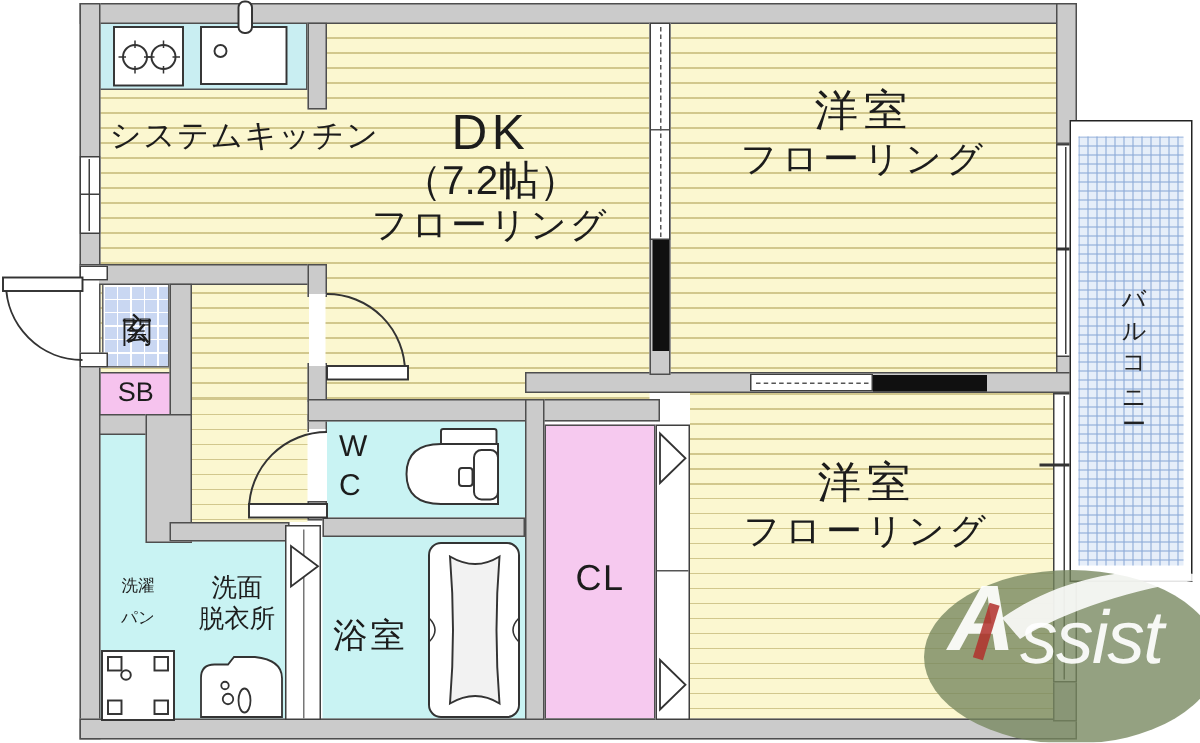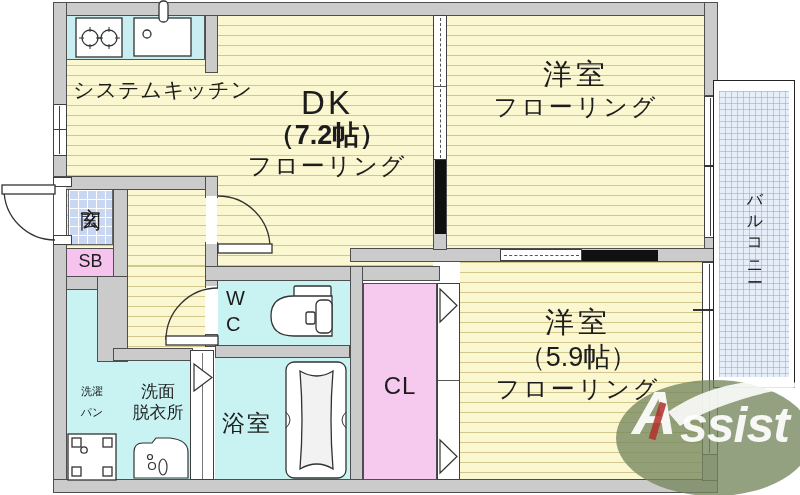--- a/index.html
+++ b/index.html
@@ -20,21 +20,21 @@
   .vert{writing-mode:vertical-rl;}
   .tile{background-color:#c9d7f2;
         background-image:repeating-linear-gradient(to right,#fff 0 1px,transparent 1px 9px),
                          repeating-linear-gradient(to bottom,#fff 0 1px,transparent 1px 9px);}
   .bgrid{background-color:#e6eef9;
          background-image:repeating-linear-gradient(to right,rgba(140,170,215,.55) 0 1px,transparent 1px 6px),
                           repeating-linear-gradient(to bottom,rgba(140,170,215,.55) 0 1px,transparent 1px 6px);}
   svg{position:absolute;left:0;top:0;}
   .logo-ellipse{position:absolute;border-radius:50%;background:rgba(118,134,94,.78);}
   .logo-a{position:absolute;font-weight:bold;font-style:italic;color:rgba(255,255,255,.92);}
-  .logo-rest{position:absolute;font-weight:bold;font-style:italic;color:rgba(255,255,255,.92);letter-spacing:-1px;}
+  .logo-rest{position:absolute;font-weight:normal;font-style:italic;color:rgba(255,255,255,.92);letter-spacing:-1px;}
   .logo-red{position:absolute;background:rgba(178,48,44,.85);transform:rotate(17deg);}
 </style>
 </head>
 <body>
 
 <div id="stage">
 
   <div class="room floor" style="left:66px;top:15px;width:367px;height:251px;"></div>
   <div class="room floor" style="left:128px;top:266px;width:77px;height:82px;"></div>
   <div class="room floor" style="left:447px;top:15px;width:258px;height:233px;"></div>
@@ -184,34 +184,33 @@
     <g fill="#fff" stroke="#333" stroke-width="1.2">
       <path d="M 134 478 L 134 452 Q 134 443 143 443 L 152 443 L 156 438 L 170 438 Q 188 440 188 452 L 188 478 Z"></path>
       <circle cx="150" cy="457" r="2.5"></circle>
       <ellipse cx="163" cy="467" rx="4" ry="8"></ellipse>
       <circle cx="152" cy="466" r="3.5"></circle>
     </g>
   </svg>
 
   <div class="lbl" style="left:73px;top:76px;font-size:21px;letter-spacing:1px;z-index:6;">システムキッチン</div>
 
-  <div class="cblock" style="left:237px;top:86px;width:180px;z-index:6;">
+  <div class="cblock" style="left:237px;top:71px;width:180px;z-index:6;">
     <div style="font-size:33px;line-height:34px;letter-spacing:3px;">DK</div>
-    <div style="font-size:27px;line-height:31px;font-weight:bold;">（7.2帖）</div>
+    <div style="font-size:27px;line-height:31px;">（7.2帖）</div>
     <div style="font-size:24px;line-height:29px;letter-spacing:2px;">フローリング</div>
   </div>
 
   <div class="cblock" style="left:466px;top:56px;width:220px;z-index:6;">
     <div style="font-size:29px;line-height:36px;letter-spacing:4px;">洋室</div>
     <div style="font-size:24px;line-height:30px;letter-spacing:3px;">フローリング</div>
   </div>
 
   <div class="cblock" style="left:468px;top:304px;width:220px;z-index:6;">
     <div style="font-size:29px;line-height:36px;letter-spacing:4px;">洋室</div>
-    <div style="font-size:27px;line-height:34px;">（5.9帖）</div>
     <div style="font-size:24px;line-height:30px;letter-spacing:3px;">フローリング</div>
   </div>
 
   <div class="lbl vert" style="left:78px;top:192px;height:52px;font-size:20px;letter-spacing:4px;z-index:6;">玄関</div>
 
   <div class="cblock" style="left:66px;top:251px;width:49px;font-size:18px;z-index:6;">SB</div>
 
   <div class="lbl" style="left:226px;top:285px;font-size:20px;line-height:26px;z-index:6;">
     <div>W</div>
     <div>C</div>

